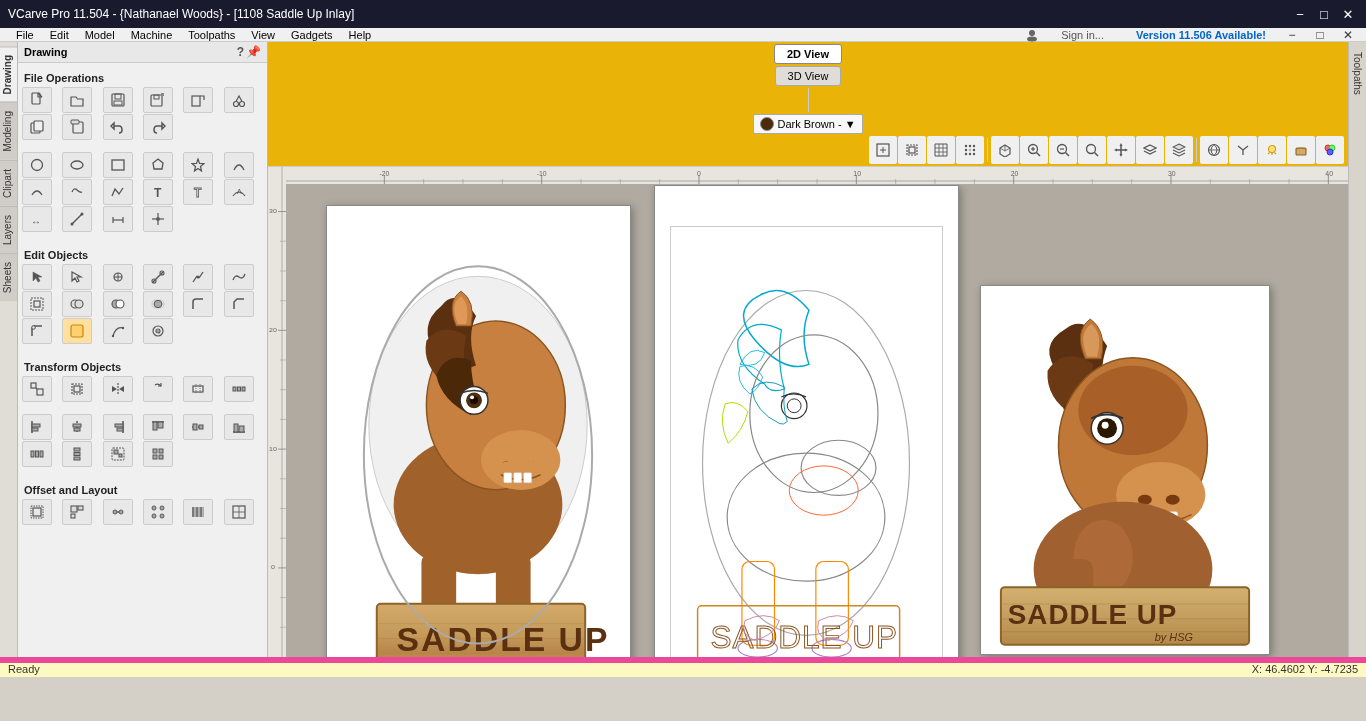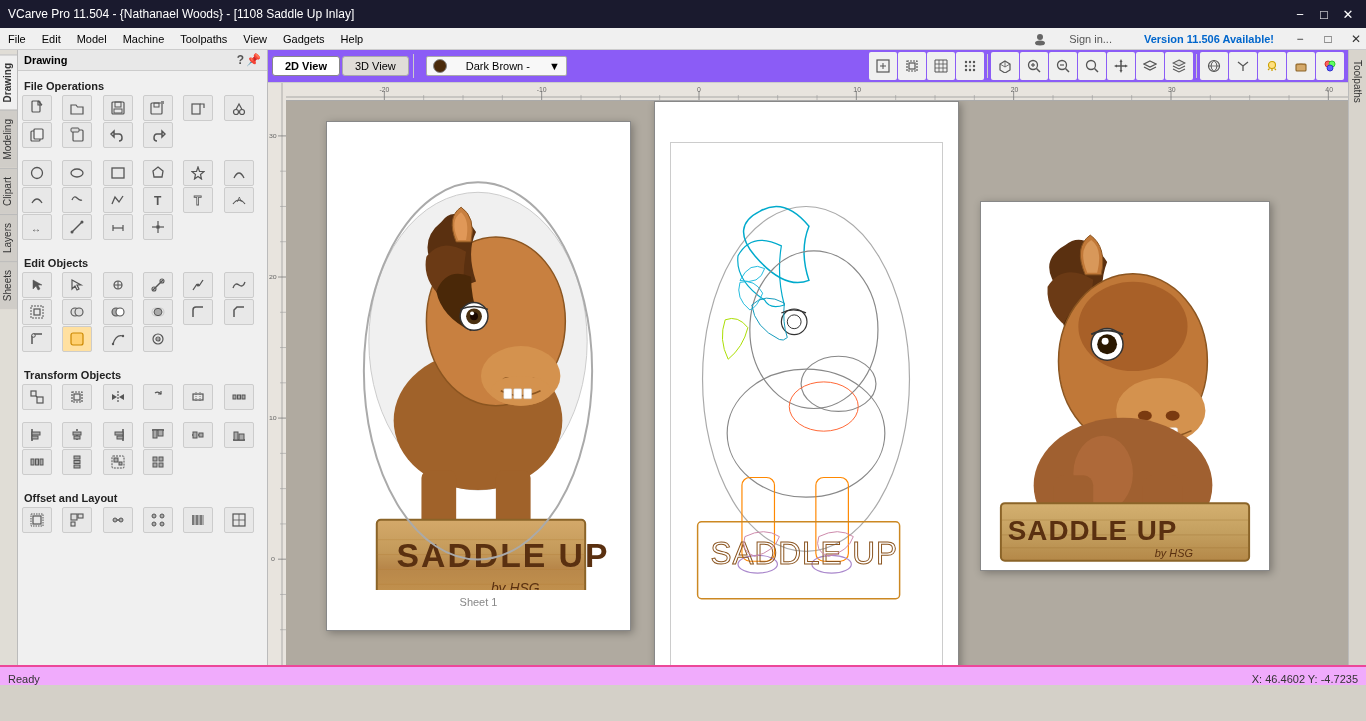--- a/index.html
+++ b/index.html
@@ -17,25 +17,25 @@
       font-size: 12px;
     }
     #titlebar-controls { display: flex; gap: 4px; }
     #titlebar-controls span {
       width: 20px; height: 18px; display: flex; align-items: center; justify-content: center;
       cursor: pointer; color: #fff; font-size: 13px;
     }
 
     
     #menubar {
-      height: 22px;
+      height: 14px;
       background: #f0f0f0;
       display: flex;
       align-items: center;
-      padding: 0 0;
+      padding: 0 8px;
       border-bottom: 1px solid #ccc;
     }
     #menubar span {
       padding: 2px 8px;
       cursor: pointer;
       font-size: 11px;
     }
     .toolbar-btn {
       width: 28px; height: 28px;
       background: #f0f0f0;
@@ -146,23 +146,24 @@
       background: #c8c4bc;
       position: relative;
       overflow: hidden;
       display: flex;
       flex-direction: column;
     }
     #view-toolbar {
       display: flex;
       align-items: center;
       padding: 2px 4px;
-      background: #8b5cf6;
+      background: #eab308;
       border-bottom: 1px solid #ccc;
       gap: 2px;
+      flex-direction: column;
     }
     #canvas-content {
       flex: 1;
       display: flex;
       position: relative;
       overflow: hidden;
     }
     #ruler-v {
       width: 18px;
       background: #e8e4de;
@@ -190,39 +191,39 @@
       writing-mode: vertical-rl;
       font-size: 10px;
       color: #333;
       padding: 6px 2px;
       cursor: pointer;
     }
 
     
     #status-bar {
       height: 20px;
-      background: #f0abfc;
-      border-top: 2px solid #ec4899;
+      background: #fef9c3;
+      border-top: 6px solid #ec4899;
       display: flex;
-      align-items: flex-end;
+      align-items: flex-start;
       padding: 0 8px;
       font-size: 11px;
       color: #333;
       gap: 20px;
     }
 
     
     #view-toolbar-right {
       display: flex; align-items: center; gap: 1px;
       margin-left: auto;
     }
 
     
     .color-btn {
-      display: flex; align-items: center; gap: 19px;
+      display: flex; align-items: center; gap: 3px;
       padding: 2px 6px;
       border: 1px solid #aaa;
       border-radius: 2px;
       background: #f8f8f8;
       cursor: pointer;
       font-size: 11px;
     }
 
     
     #left-panel::-webkit-scrollbar { width: 8px; }

